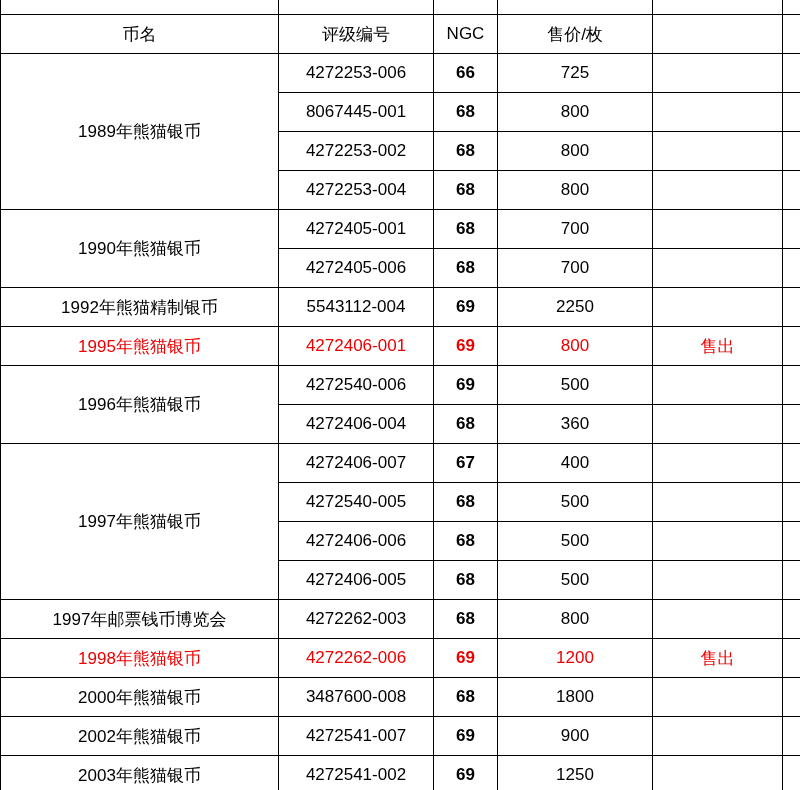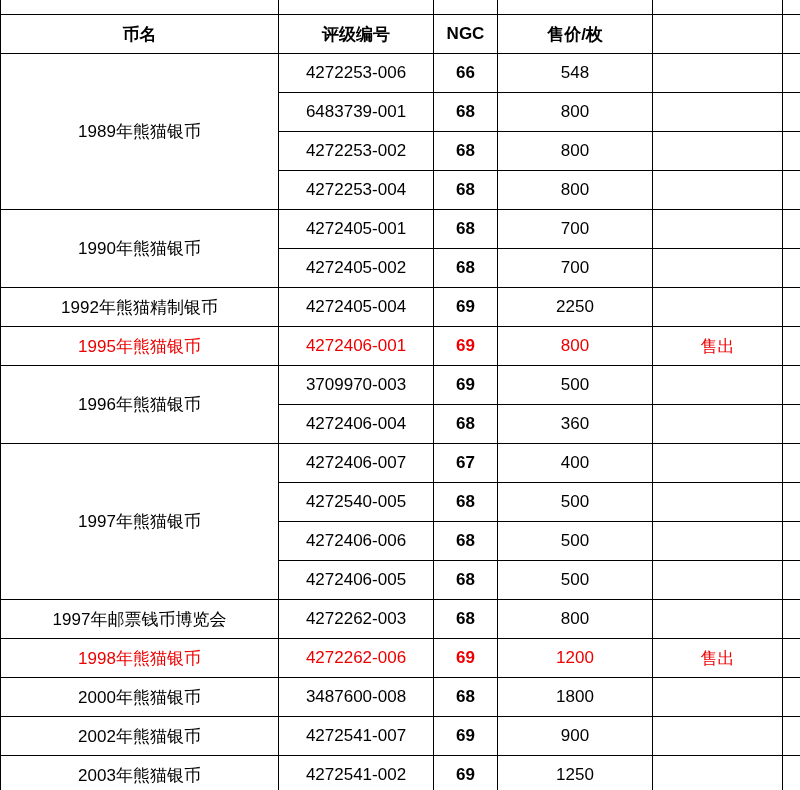--- a/index.html
+++ b/index.html
@@ -49,21 +49,21 @@
     height: 14px;
     font-size: 17px;
     line-height: 14px;
     vertical-align: bottom;
     border-top: none;
     color: #444;
   }
   tr.cut td.nb { border-left: 1px solid #000; border-right: 1px solid #000; }
 
   td.header {
-    font-weight: bold;
+    font-weight: normal;
     font-size: 18px;
   }
   td.name {
     font-size: 17px;
     margin-left: 21px;
   }
   td.cert {
     color: #1b3fbf;
     font-size: 17px;
   }
@@ -119,26 +119,26 @@
         <td class="header">NGC</td>
         <td class="header">售价/枚</td>
         <td class="header"></td>
         <td class="tail"></td>
       </tr>
 
     <tr>
           <td class="name" rowspan="4">1989年熊猫银币</td>
           <td class="cert">4272253-006</td>
           <td class="ngc">66</td>
-          <td class="price">548</td>
-          <td class="status"></td>
-          <td class="tail"></td>
-        </tr>
-        <tr>
-          <td class="cert">6483739-001</td>
+          <td class="price">725</td>
+          <td class="status"></td>
+          <td class="tail"></td>
+        </tr>
+        <tr>
+          <td class="cert">8067445-001</td>
           <td class="ngc">68</td>
           <td class="price">800</td>
           <td class="status"></td>
           <td class="tail"></td>
         </tr>
         <tr>
           <td class="cert">4272253-002</td>
           <td class="ngc">68</td>
           <td class="price">800</td>
           <td class="status"></td>
@@ -153,45 +153,45 @@
         </tr>
         <tr>
           <td class="name" rowspan="2">1990年熊猫银币</td>
           <td class="cert">4272405-001</td>
           <td class="ngc">68</td>
           <td class="price">700</td>
           <td class="status"></td>
           <td class="tail"></td>
         </tr>
         <tr>
-          <td class="cert">4272405-002</td>
+          <td class="cert">4272405-006</td>
           <td class="ngc">68</td>
           <td class="price">700</td>
           <td class="status"></td>
           <td class="tail"></td>
         </tr>
         <tr>
           <td class="name">1992年熊猫精制银币</td>
-          <td class="cert">4272405-004</td>
+          <td class="cert">5543112-004</td>
           <td class="ngc">69</td>
           <td class="price">2250</td>
           <td class="status"></td>
           <td class="tail"></td>
         </tr>
         <tr>
           <td class="name red">1995年熊猫银币</td>
           <td class="cert red">4272406-001</td>
           <td class="ngc red">69</td>
           <td class="price red">800</td>
           <td class="status red">售出</td>
           <td class="tail"></td>
         </tr>
         <tr>
           <td class="name" rowspan="2">1996年熊猫银币</td>
-          <td class="cert">3709970-003</td>
+          <td class="cert">4272540-006</td>
           <td class="ngc">69</td>
           <td class="price">500</td>
           <td class="status"></td>
           <td class="tail"></td>
         </tr>
         <tr>
           <td class="cert">4272406-004</td>
           <td class="ngc">68</td>
           <td class="price">360</td>
           <td class="status"></td>

